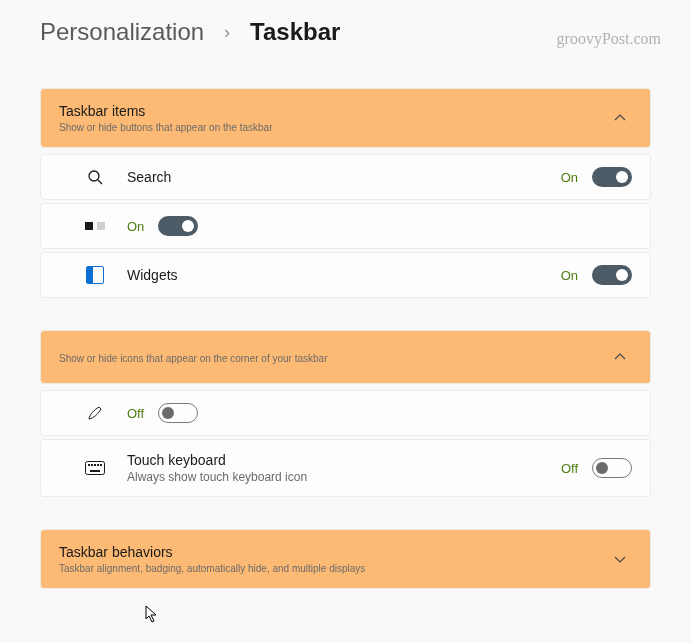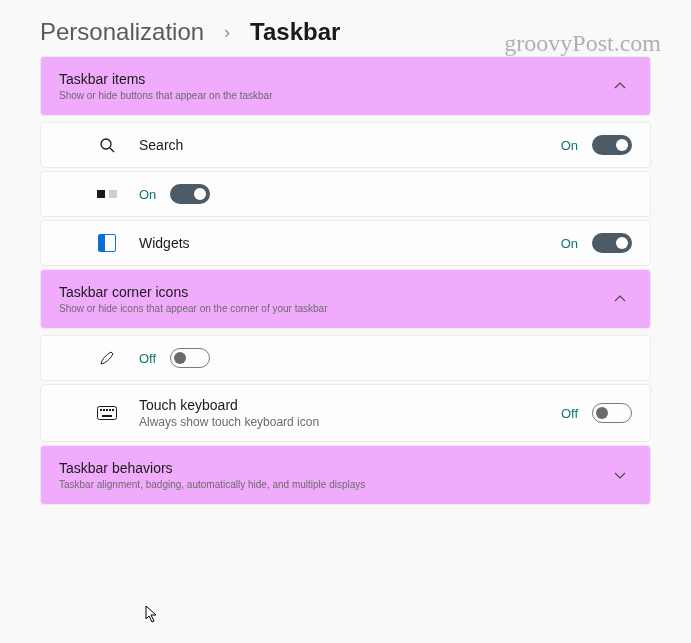--- a/index.html
+++ b/index.html
@@ -20,30 +20,31 @@
   color: #5a5a5a;
 }
 .breadcrumb .parent { font-weight: 400; color: #5a5a5a; cursor: pointer; }
 .breadcrumb .chev { color: #939393; font-size: 18px; }
 .breadcrumb .current { font-weight: 600; color: #1a1a1a; }
 .watermark {
   position: absolute;
   top: 30px;
   right: 30px;
   font-family: Georgia, serif;
-  font-size: 24px;
+  font-size: 16px;
   color: #8a8a8a;
   opacity: 0.65;
 }
 .content { padding: 0 40px; }
 .section {
-  background: #f0abfc;
+  background: #fdba74;
   border: 1px solid #eceaea;
   border-radius: 4px;
   margin-bottom: 6px;
+  margin-top: 32px;
 }
 .section-header {
   display: flex;
   align-items: center;
   padding: 14px 18px;
   cursor: pointer;
 }
 .section-header .titles { flex: 1; }
 .section-title { font-size: 14px; color: #1a1a1a; font-weight: 400; }
 .section-subtitle { font-size: 10px; color: #6b6b6b; margin-top: 3px; }
@@ -52,32 +53,32 @@
   display: flex; align-items: center; justify-content: center;
   color: #4a4a4a;
 }
 .row {
   background: #fdfdfd;
   border: 1px solid #eceaea;
   border-radius: 4px;
   margin-bottom: 3px;
   display: flex;
   align-items: center;
-  padding: 12px 18px 12px 52px;
+  padding: 12px 18px 12px 40px;
 }
 .row .icon-slot {
   width: 28px; height: 20px;
   display: flex; align-items: center; justify-content: center;
   margin-right: 18px;
 }
 .row .row-text { flex: 1; }
 .row-label { font-size: 14px; color: #1a1a1a; }
 .row-sublabel { font-size: 12px; color: #6b6b6b; margin-top: 2px; }
 .toggle-wrap { display: flex; align-items: center; gap: 14px; }
-.toggle-state { font-size: 13px; color: #0f766e; }
+.toggle-state { font-size: 13px; color: #4d7c0f; }
 .toggle {
   width: 40px; height: 20px;
   border-radius: 10px;
   position: relative;
   cursor: pointer;
 }
 .toggle.on { background: #4c5b66; }
 .toggle.off { background: #fdfdfd; border: 1px solid #7a7a7a; }
 .toggle .knob {
   position: absolute;
@@ -178,21 +179,20 @@
       <span class="toggle-state">On</span>
       <div class="toggle on">
           <div class="knob"></div>
         </div>
     </div>
   </div>
 
   <div class="section">
     <div class="section-header">
       <div class="titles">
-        <div class="section-title">Taskbar corner icons</div>
         <div class="section-subtitle">Show or hide icons that appear on the corner of your taskbar</div>
       </div>
       <div class="chevron-btn">
         <svg width="12" height="12" viewBox="0 0 12 12">
             <path d="M1 8 L6 3 L11 8" fill="none" stroke="currentColor" stroke-width="1.2"></path>
           </svg>
       </div>
     </div>
   </div>
 

